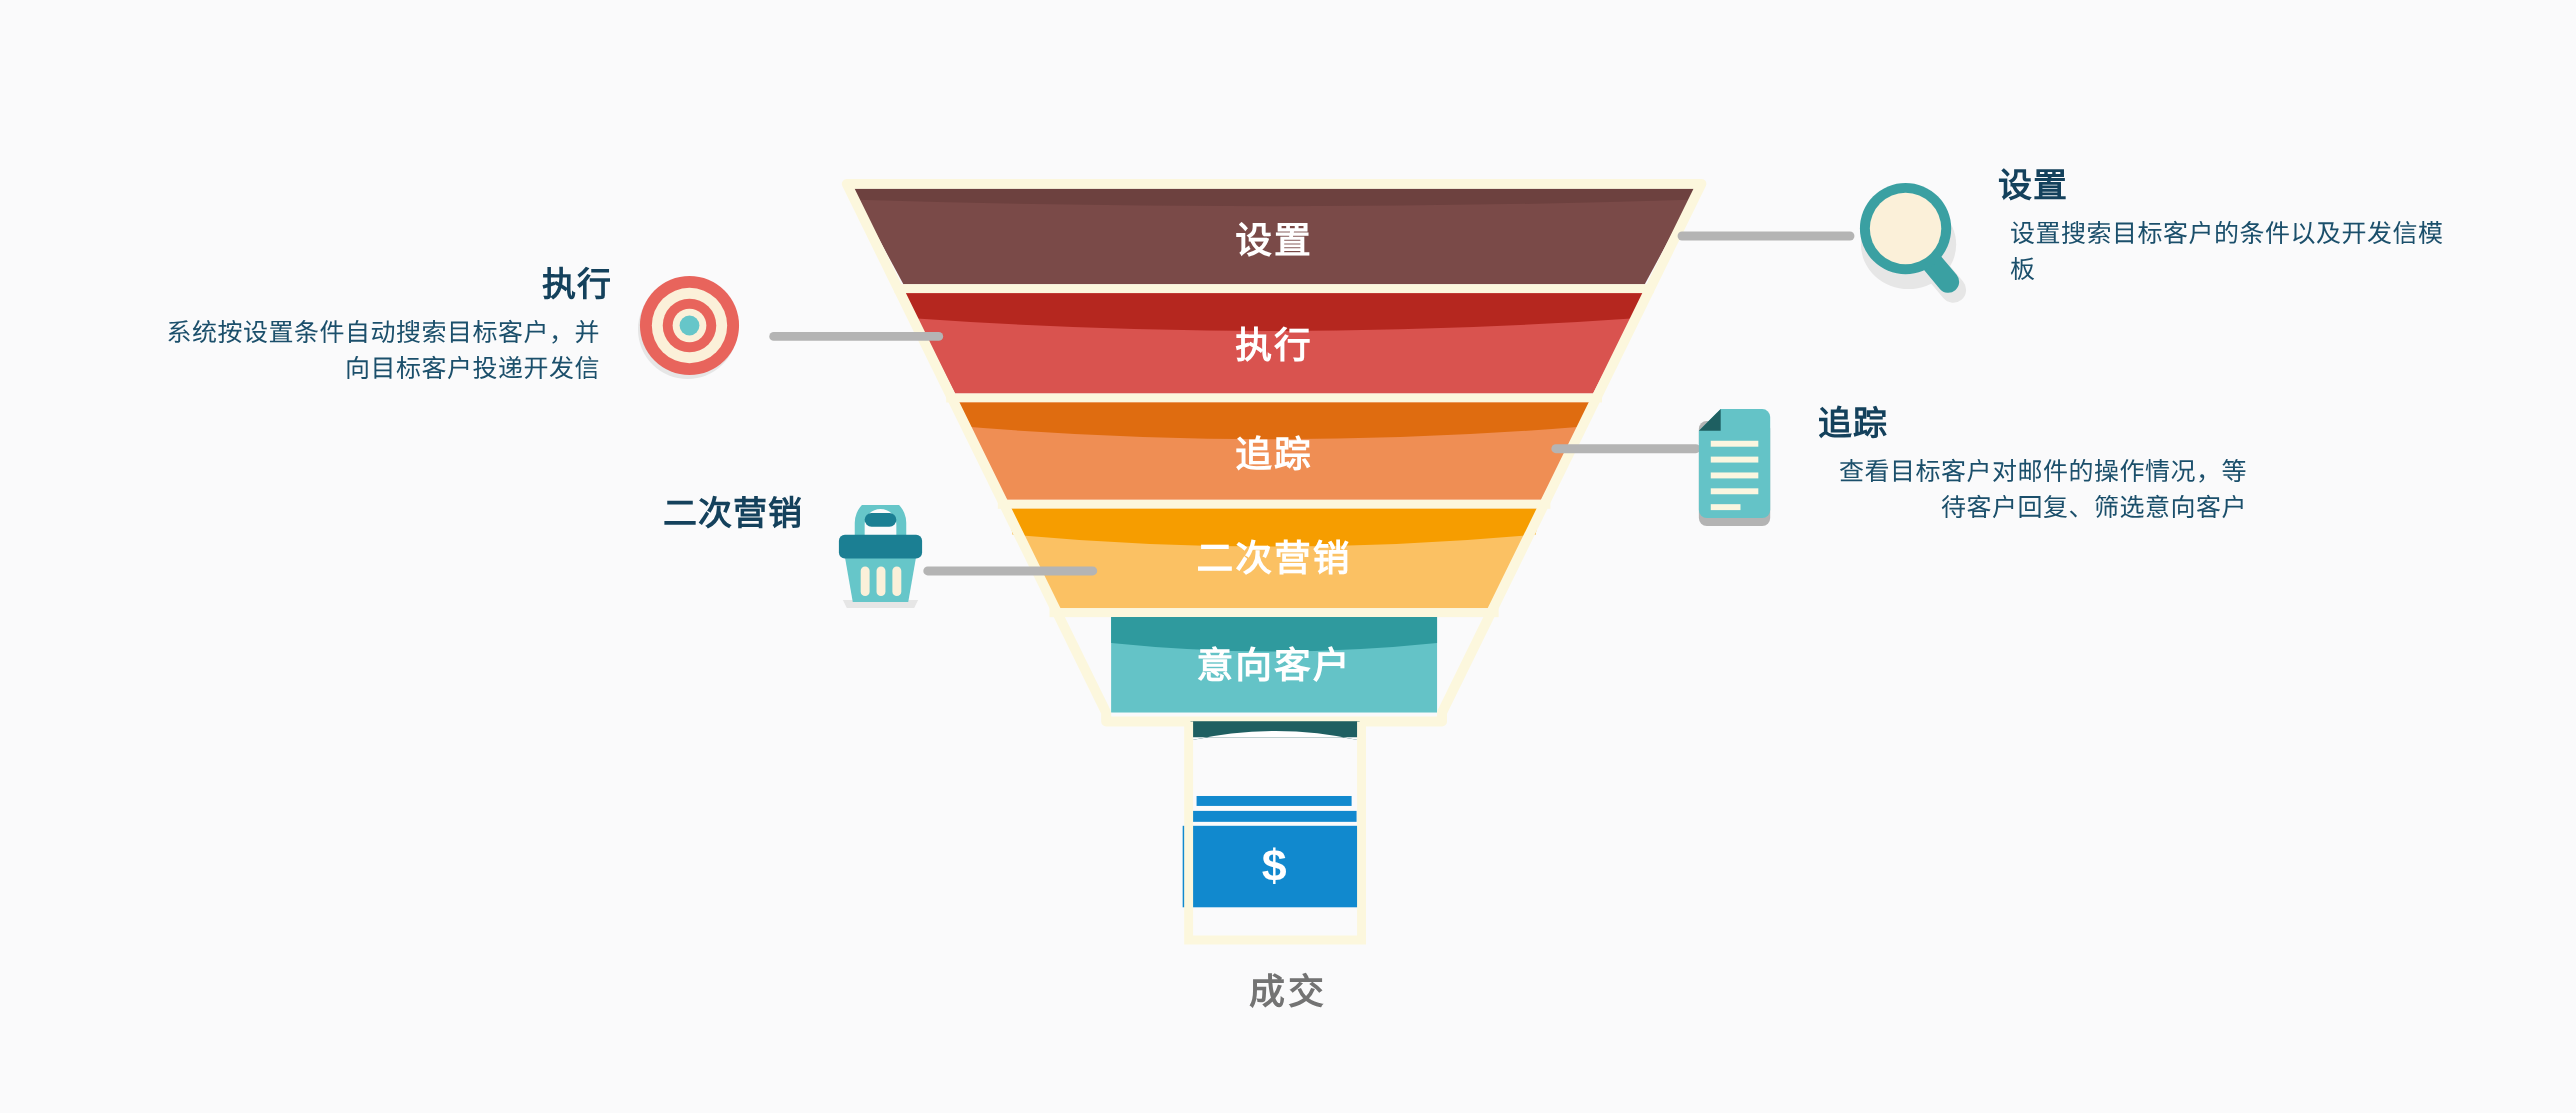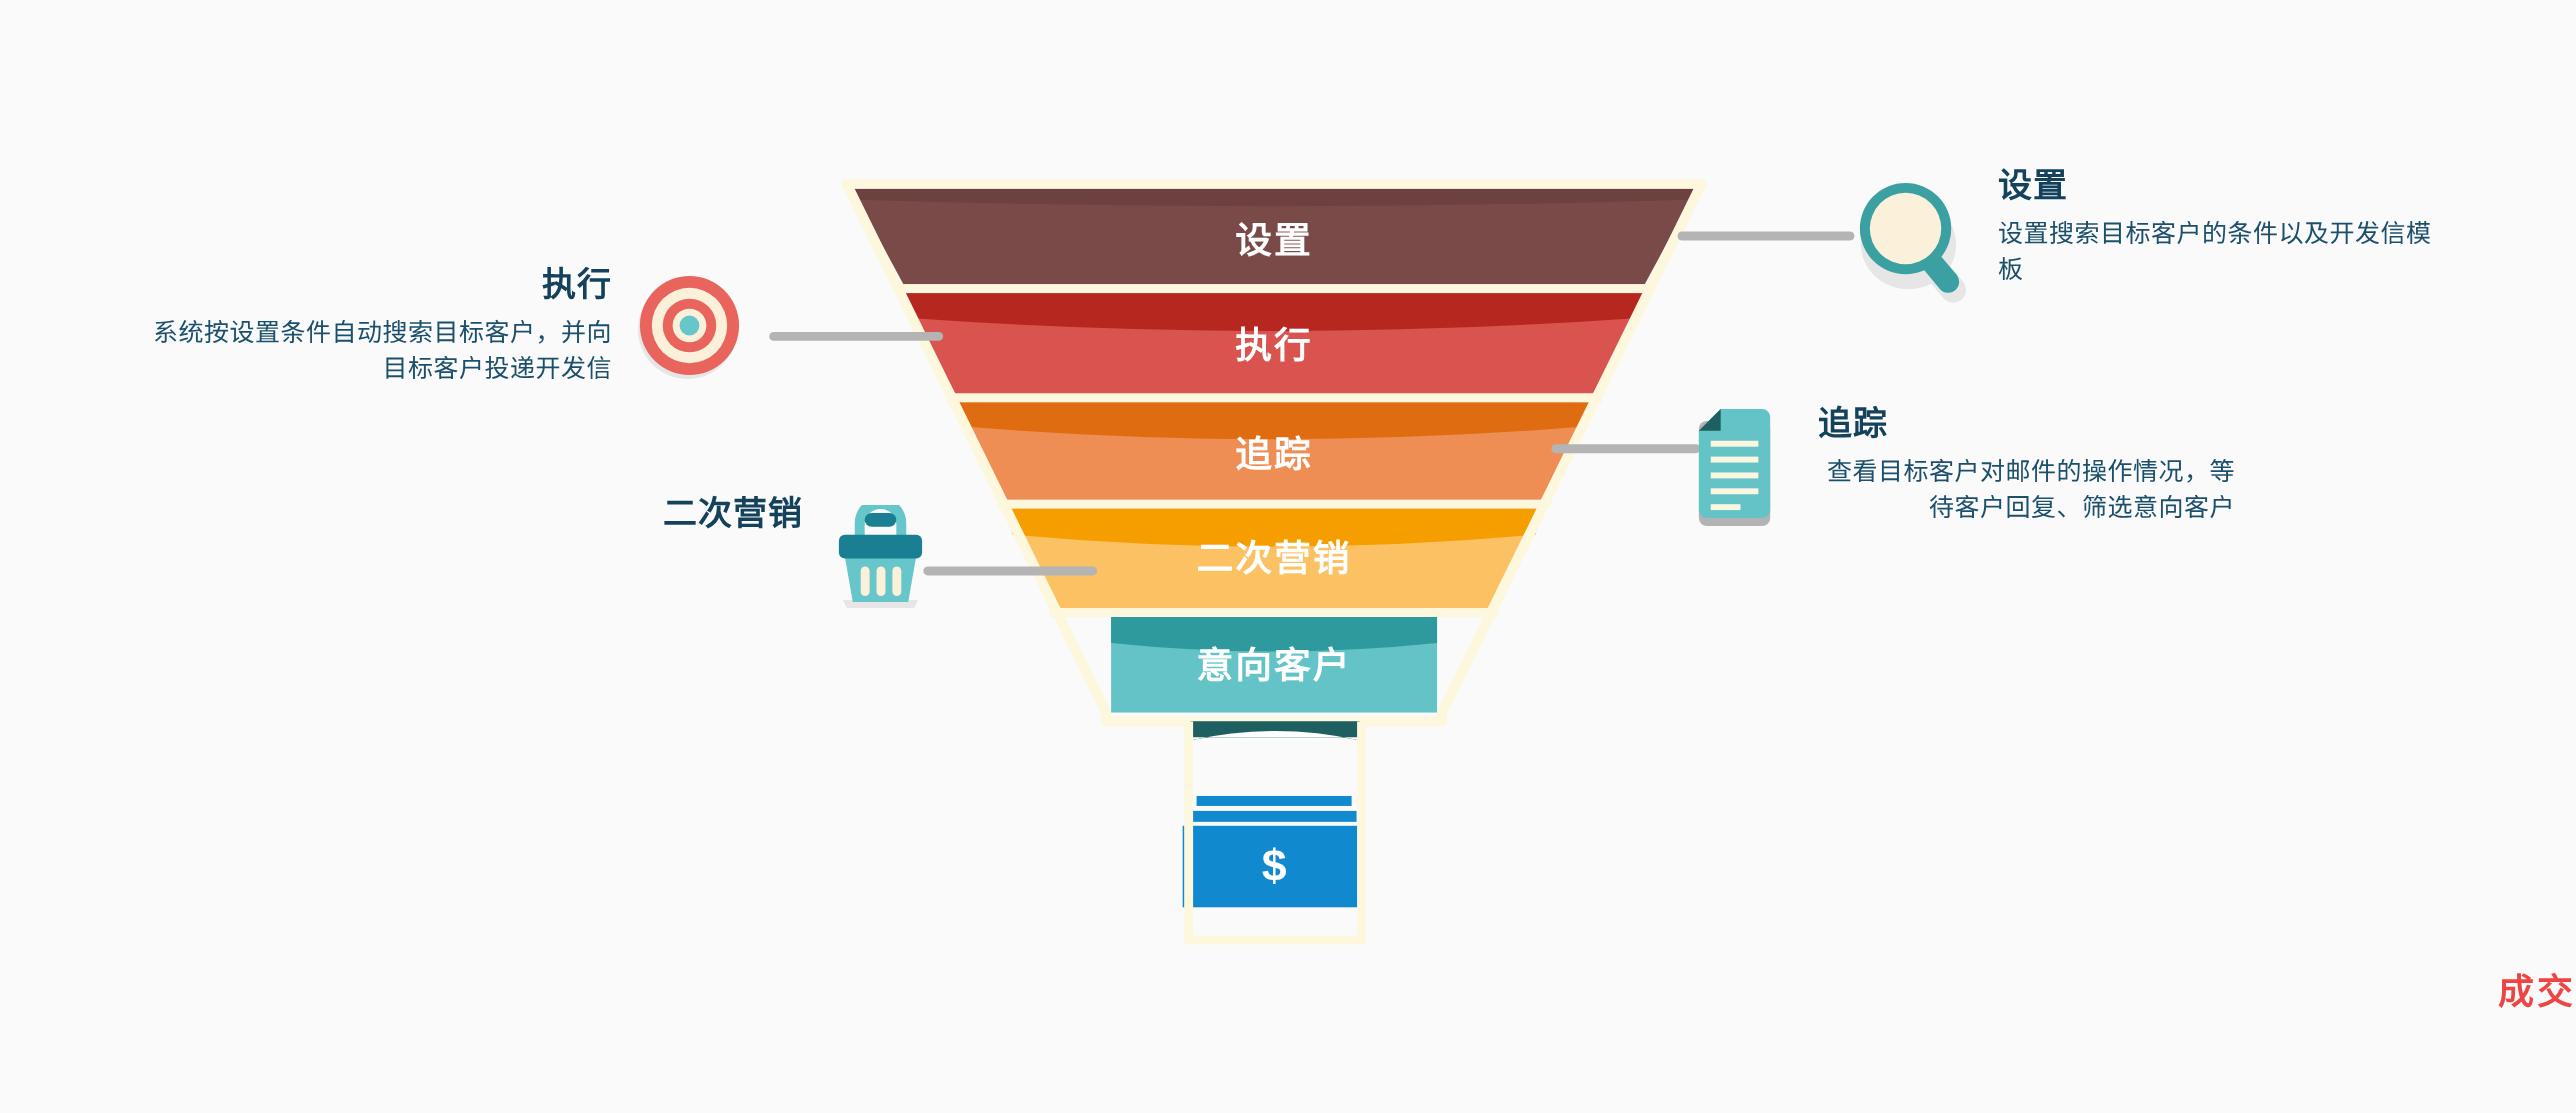--- a/index.html
+++ b/index.html
@@ -69,38 +69,38 @@
     line-height: 1.1;
     margin: 0 0 12px 0;
     letter-spacing: 1px;
     white-space: nowrap;
   }
   .callout-body {
     font-size: 25px;
     font-weight: 400;
     color: #1b4f6b;
     line-height: 1.42;
-    margin: 0;
+    margin: 12px;
     letter-spacing: 0.5px;
   }
   .callout-icon {
     flex: 0 0 auto;
     position: relative;
   }
 
   
   #deal-label {
     position: absolute;
     left: 0;
     width: 2576px;
     top: 962px;
-    text-align: right;
+    text-align: center;
     font-size: 36px;
     font-weight: 700;
-    color: #ef4444;
+    color: #737373;
     letter-spacing: 3px;
   }
 
   .icon-svg { display: block; }
 </style>
 </head>
 <body>
 
 <div id="stage">
 

